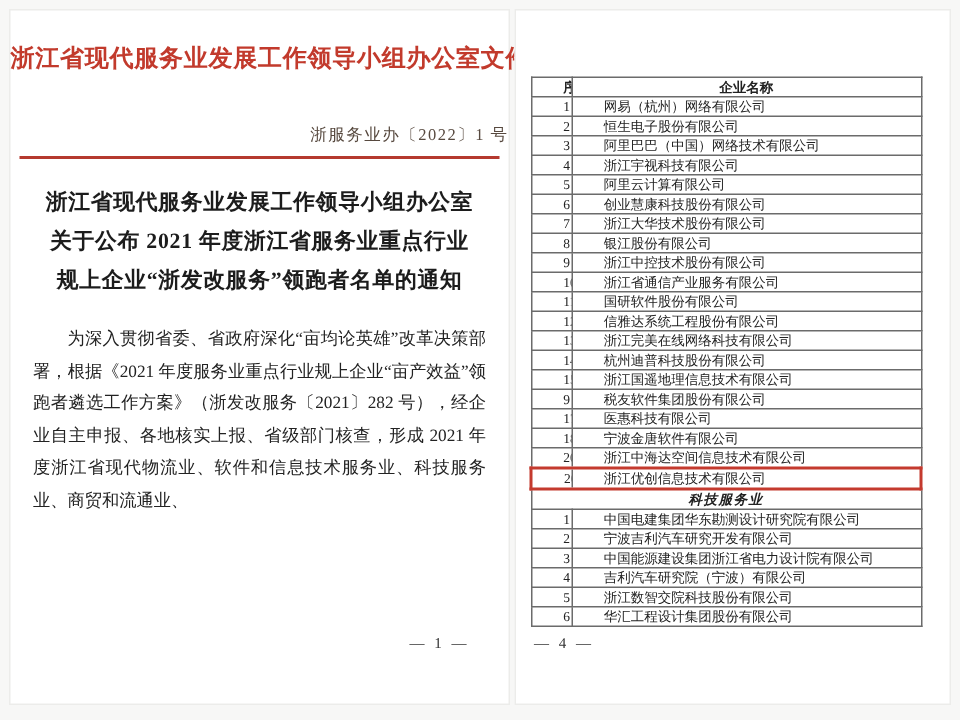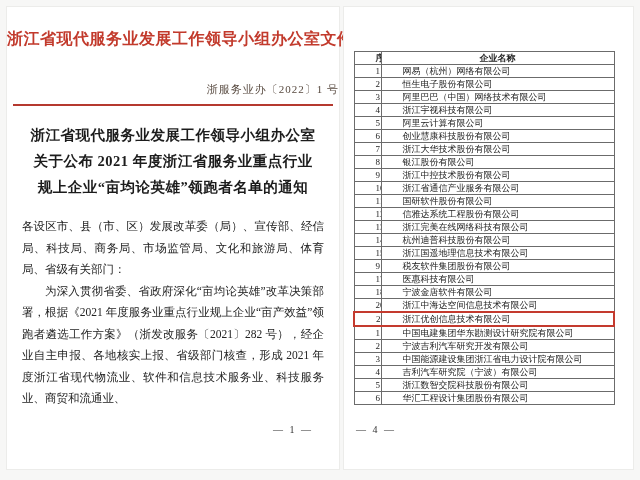--- a/index.html
+++ b/index.html
@@ -111,24 +111,23 @@
 </head>
 <body>
 
 <div class="page page-left">
   <div class="letterhead">浙江省现代服务业发展工作领导小组办公室文件</div>
   <div class="doc-number">浙服务业办〔2022〕1 号</div>
   <div class="red-divider"></div>
   <div class="doc-title">
     <div>浙江省现代服务业发展工作领导小组办公室</div>
     <div>关于公布 2021 年度浙江省服务业重点行业</div>
-    <div>规上企业“亩均论英雄”领跑者名单的通知</div>
+    <div>规上企业“浙发改服务”领跑者名单的通知</div>
   </div>
   <div class="doc-body">
-    <p>各设区市、县（市、区）发展改革委（局）、宣传部、经信局、科技局、商务局、市场监管局、文化和旅游局、体育局、省级有关部门：</p>
     <p class="indent">为深入贯彻省委、省政府深化“亩均论英雄”改革决策部署，根据《2021 年度服务业重点行业规上企业“亩产效益”领跑者遴选工作方案》（浙发改服务〔2021〕282 号），经企业自主申报、各地核实上报、省级部门核查，形成 2021 年度浙江省现代物流业、软件和信息技术服务业、科技服务业、商贸和流通业、</p>
   </div>
   <div class="page-num page-num-left">— 1 —</div>
 </div>
 
 <div class="page page-right">
   <table class="company-table">
     <colgroup>
         <col class="c-no">
         <col>
@@ -213,20 +212,23 @@
           <td class="name">宁波金唐软件有限公司</td>
         </tr>
         <tr>
           <td class="no">20</td>
           <td class="name">浙江中海达空间信息技术有限公司</td>
         </tr>
         <tr class="highlight">
           <td class="no">20</td>
           <td class="name">浙江优创信息技术有限公司</td>
         </tr>
+        <tr class="section-row">
+          <td colspan="2">科技服务业</td>
+        </tr>
         <tr>
           <td class="no">1</td>
           <td class="name">中国电建集团华东勘测设计研究院有限公司</td>
         </tr>
         <tr>
           <td class="no">2</td>
           <td class="name">宁波吉利汽车研究开发有限公司</td>
         </tr>
         <tr>
           <td class="no">3</td>

